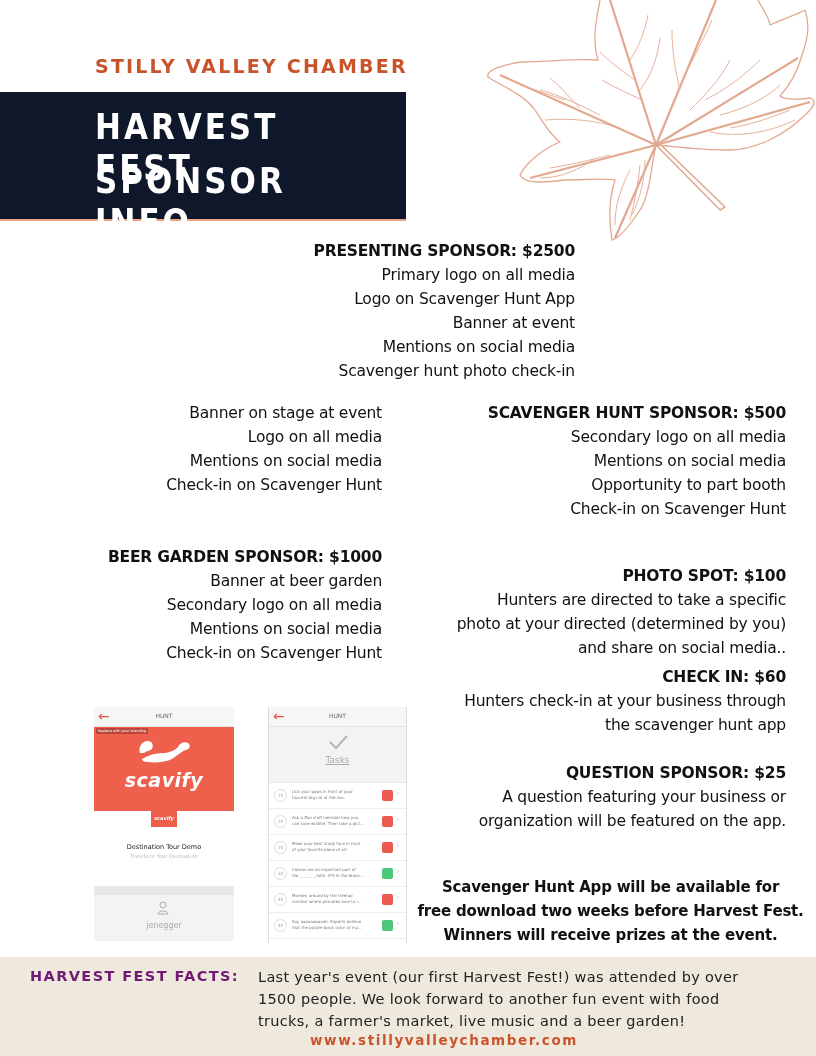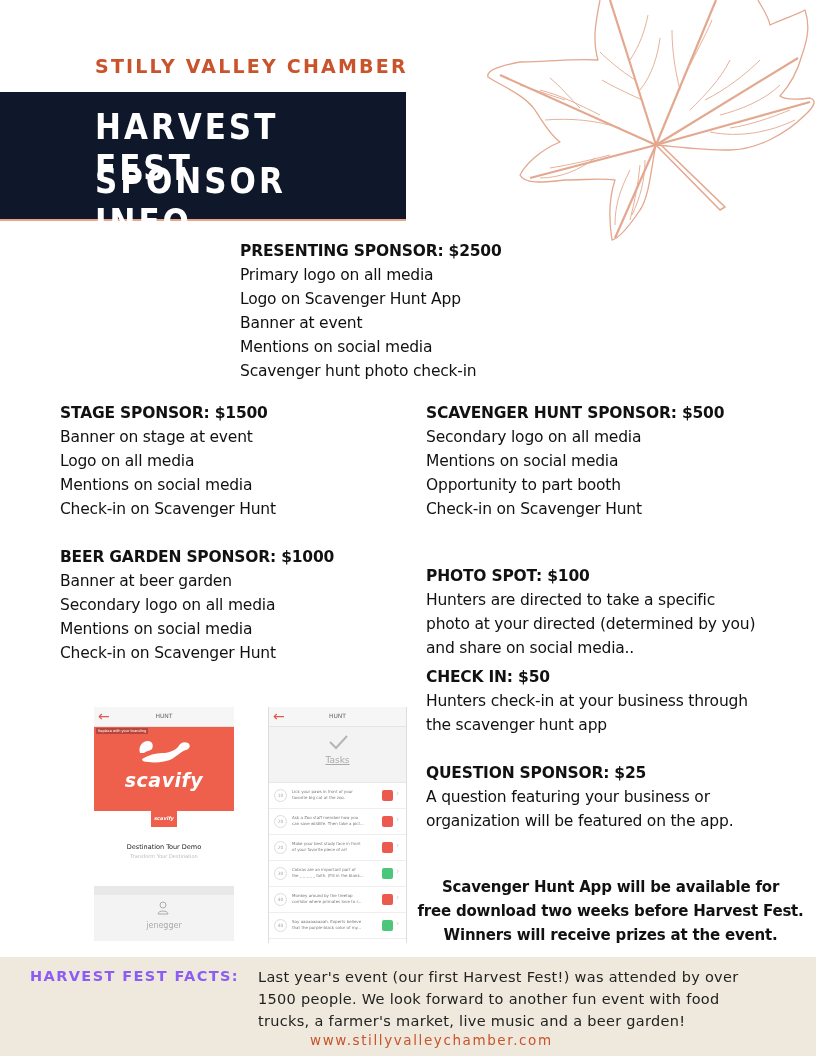--- a/index.html
+++ b/index.html
@@ -19,21 +19,21 @@
     position: absolute; left: 95px;
     font-family: "DejaVu Sans", sans-serif; font-weight: bold;
     font-size: 36px; letter-spacing: 3.5px; color: #ffffff;
     transform: scaleX(0.86); transform-origin: left center;
   }
   .title-banner .l1 { top: 14px; }
   .title-banner .l2 { top: 68px; }
 
   .leaf { position: absolute; left: 480px; top: 0; width: 336px; height: 250px; }
 
-  .block { position: absolute; text-align: left; font-size: 16px; line-height: 24px; }
+  .block { position: absolute; text-align: right; font-size: 16px; line-height: 24px; }
   .block .head { font-weight: bold; font-family: "DejaVu Sans", sans-serif; font-size: 15.5px; letter-spacing: -0.2px; }
   .block .item { font-family: "DejaVu Sans", sans-serif; font-size: 15.5px; letter-spacing: -0.2px; }
 
   #presenting { left: 240px; width: 335px; top: 239px; }
   #stage { left: 60px; width: 322px; top: 401px; }
   #beer { left: 60px; width: 322px; top: 545px; }
   #hunt { left: 426px; width: 360px; top: 401px; }
   #photo { left: 426px; width: 360px; top: 545px; margin-top: 19px; }
   #checkin { left: 426px; width: 360px; top: 665px; }
   #question { left: 426px; width: 360px; top: 761px; }
@@ -74,29 +74,29 @@
   .task .txt { position: absolute; left: 23px; top: 6px; width: 88px; font-size: 4px; line-height: 6px; color: #777; overflow: hidden; white-space: nowrap; }
   .task .txt span { display: block; overflow: hidden; text-overflow: ellipsis; }
   .task .badge { position: absolute; left: 113px; top: 7px; width: 11px; height: 11px; border-radius: 2px; }
   .task .chev { position: absolute; left: 127px; top: 6px; font-size: 8px; color: #ccc; }
 
   .facts {
     position: absolute; left: 0; top: 957px; width: 816px; height: 99px; background: #efe9dd;
   }
   .facts .label {
     position: absolute; left: 30px; top: 11px;
-    font-family: "DejaVu Sans", sans-serif; font-weight: bold; font-size: 14.5px; letter-spacing: 1.4px; color: #8b5cf6;
+    font-family: "DejaVu Sans", sans-serif; font-weight: bold; font-size: 14.5px; letter-spacing: 1.4px; color: #701a75;
   }
   .facts .text {
     position: absolute; left: 258px; top: 9px; width: 550px;
     font-family: "DejaVu Sans", sans-serif; font-size: 14.5px; line-height: 22px; color: #222; letter-spacing: 0.3px;
   }
   .facts .url {
     position: absolute; left: 310px; top: 75px;
-    font-family: "DejaVu Sans", sans-serif; font-weight: normal; font-size: 13.5px; letter-spacing: 1.6px; color: #c9532a;
+    font-family: "DejaVu Sans", sans-serif; font-weight: bold; font-size: 13.5px; letter-spacing: 1.6px; color: #c9532a;
   }
 </style>
 </head>
 <body>
 
 <div class="org-name">STILLY VALLEY CHAMBER</div>
 
 <div class="title-banner">
   <div class="line l1">HARVEST FEST</div>
   <div class="line l2">SPONSOR INFO</div>
@@ -142,21 +142,20 @@
 <div class="block" id="presenting">
   <div class="head">PRESENTING SPONSOR:  $2500</div>
   <div class="item">Primary logo on all media</div>
   <div class="item">Logo on Scavenger Hunt App</div>
   <div class="item">Banner at event</div>
   <div class="item">Mentions on social media</div>
   <div class="item">Scavenger hunt photo check-in</div>
 </div>
 
 <div class="block" id="stage">
-  <div class="head">STAGE SPONSOR:  $1500</div>
   <div class="item">Banner on stage at event</div>
   <div class="item">Logo on all media</div>
   <div class="item">Mentions on social media</div>
   <div class="item">Check-in on Scavenger Hunt</div>
 </div>
 
 <div class="block" id="beer">
   <div class="head">BEER GARDEN SPONSOR: $1000</div>
   <div class="item">Banner at beer garden</div>
   <div class="item">Secondary logo on all media</div>
@@ -173,21 +172,21 @@
 </div>
 
 <div class="block" id="photo">
   <div class="head">PHOTO SPOT:  $100</div>
   <div class="item">Hunters are directed to take a specific</div>
   <div class="item">photo at your directed (determined by you)</div>
   <div class="item">and share on social media..</div>
 </div>
 
 <div class="block" id="checkin">
-  <div class="head">CHECK IN:  $50</div>
+  <div class="head">CHECK IN:  $60</div>
   <div class="item">Hunters check-in at your business through</div>
   <div class="item">the scavenger hunt app</div>
 </div>
 
 <div class="block" id="question">
   <div class="head">QUESTION SPONSOR:  $25</div>
   <div class="item">A question featuring your business or</div>
   <div class="item">organization will be featured on the app.</div>
 </div>
 

